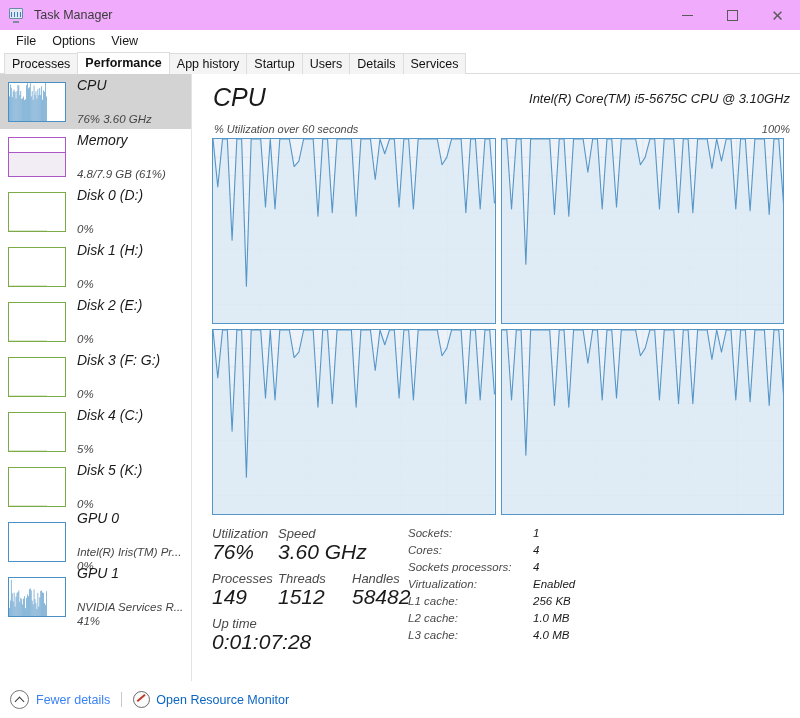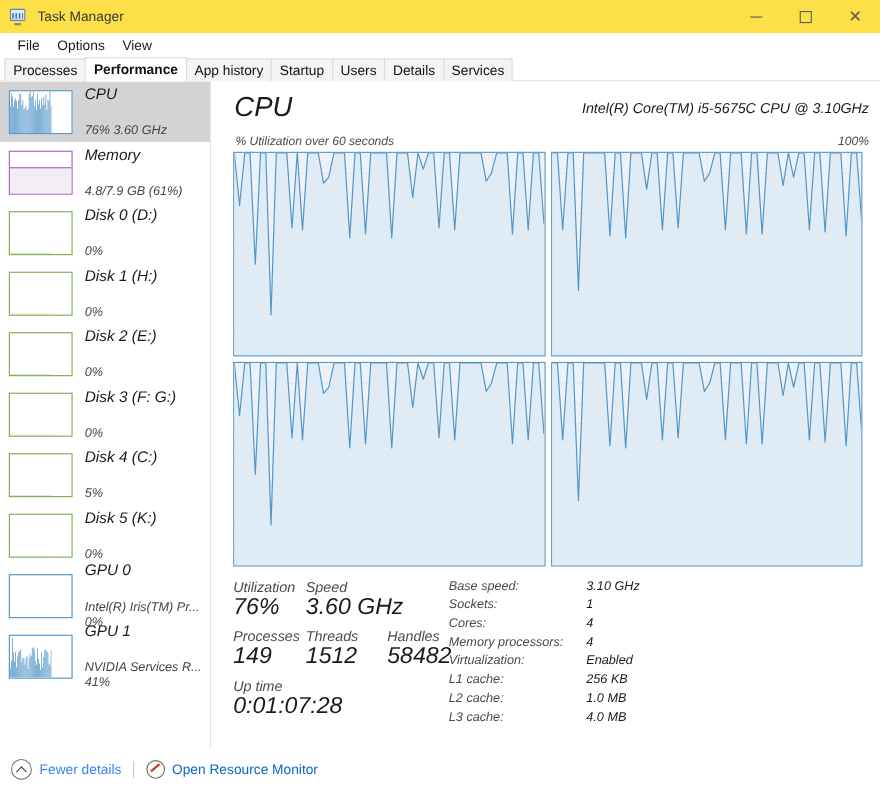--- a/index.html
+++ b/index.html
@@ -13,21 +13,21 @@
     font-family: "Liberation Sans", sans-serif;
     font-size: 12px;
     color: #000000;
     overflow: hidden;
     position: relative;
   }
 
   
   #titlebar {
     height: 30px;
-    background: #fde047;
+    background: #f0abfc;
     display: flex;
     align-items: center;
     position: relative;
   }
   #app-icon {
     width: 16px; height: 16px;
     margin-left: 9px;
     position: relative;
     flex: 0 0 auto;
   }
@@ -669,33 +669,29 @@
         </div>
         <div class="stat-row">
           <div class="stat-lbl cA">Up time</div>
           <div class="stat-val cA">0:01:07:28</div>
         </div>
       </div>
       <div id="stat-right">
         <table>
             <tbody>
               <tr>
-                <td class="k">Base speed:</td>
-                <td class="v">3.10 GHz</td>
-              </tr>
-              <tr>
                 <td class="k">Sockets:</td>
                 <td class="v">1</td>
               </tr>
               <tr>
                 <td class="k">Cores:</td>
                 <td class="v">4</td>
               </tr>
               <tr>
-                <td class="k">Memory processors:</td>
+                <td class="k">Sockets processors:</td>
                 <td class="v">4</td>
               </tr>
               <tr>
                 <td class="k">Virtualization:</td>
                 <td class="v">Enabled</td>
               </tr>
               <tr>
                 <td class="k">L1 cache:</td>
                 <td class="v">256 KB</td>
               </tr>

